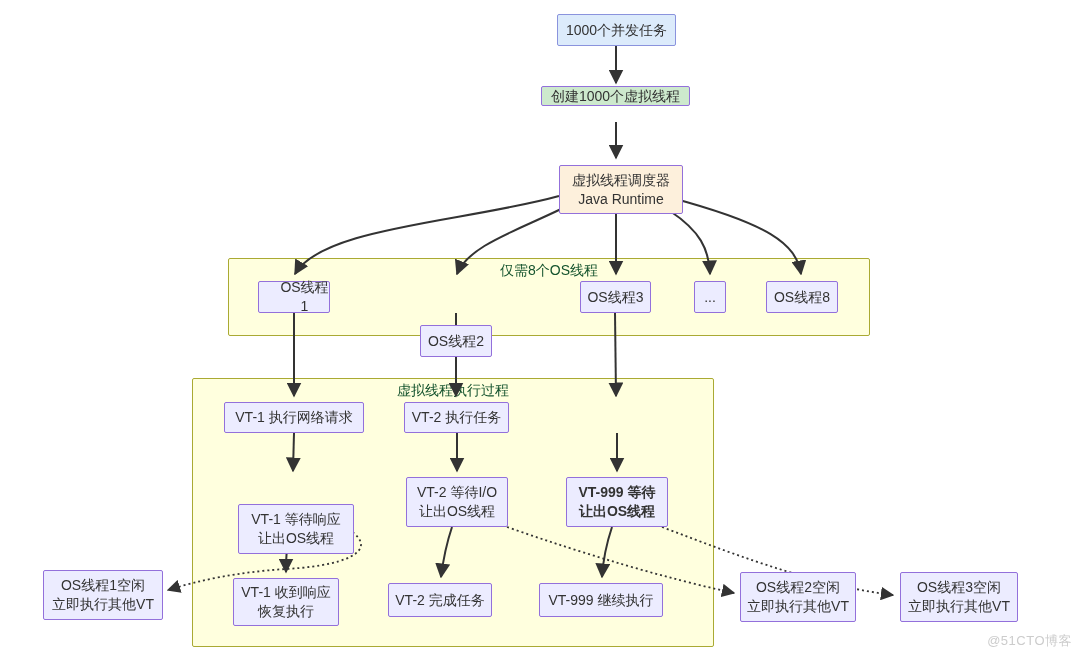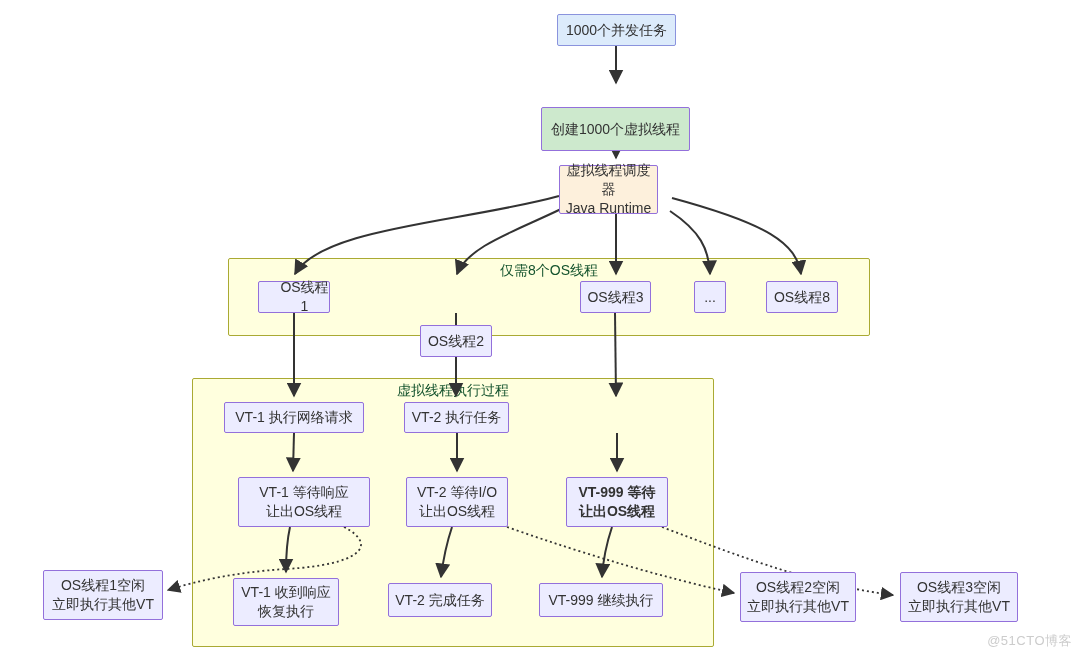--- a/index.html
+++ b/index.html
@@ -82,34 +82,34 @@
       <path d="M612,527 C606,545 603,561 602,577" marker-end="url(#arrow)"></path>
     </g>
     <g stroke="#333333" stroke-width="1.8" fill="none" stroke-dasharray="2 3">
       <path d="M344,527 C380,546 358,565 286,569 C238,572 200,580 168,590" marker-end="url(#arrow)"></path>
       <path d="M507,527 C590,556 665,578 734,593" marker-end="url(#arrow)"></path>
       <path d="M662,527 C748,560 820,586 893,595" marker-end="url(#arrow)"></path>
     </g>
   </svg>
 
   <div class="node blue" style="left:557px;top:14px;width:119px;height:32px;">1000个并发任务</div>
-  <div class="node green" style="left:541px;top:107px;width:149px;height:44px;">创建1000个虚拟线程</div>
-  <div class="node cream" style="left:559px;top:165px;width:99px;height:49px;">虚拟线程调度器
+  <div class="node green" style="left:541px;top:86px;width:149px;height:20px;">创建1000个虚拟线程</div>
+  <div class="node cream" style="left:559px;top:165px;width:124px;height:49px;">虚拟线程调度器
 Java Runtime</div>
 
   <div class="node" style="left:258px;top:281px;width:72px;height:32px;padding-left:21px;">OS线程1</div>
   <div class="node" style="left:420px;top:281px;width:72px;height:32px;margin-top:44px;">OS线程2</div>
   <div class="node" style="left:580px;top:281px;width:71px;height:32px;">OS线程3</div>
   <div class="node" style="left:694px;top:281px;width:32px;height:32px;">...</div>
   <div class="node" style="left:766px;top:281px;width:72px;height:32px;">OS线程8</div>
 
   <div class="node" style="left:224px;top:402px;width:140px;height:31px;">VT-1 执行网络请求</div>
   <div class="node" style="left:404px;top:402px;width:105px;height:31px;">VT-2 执行任务</div>
 
-  <div class="node" style="left:238px;top:477px;width:132px;height:50px;">VT-1 等待响应
+  <div class="node" style="left:238px;top:504px;width:116px;height:50px;">VT-1 等待响应
 让出OS线程</div>
   <div class="node" style="left:406px;top:477px;width:102px;height:50px;">VT-2 等待I/O
 让出OS线程</div>
   <div class="node" style="left:566px;top:477px;width:102px;height:50px;font-weight:bold;">VT-999 等待
 让出OS线程</div>
 
   <div class="node" style="left:233px;top:578px;width:106px;height:48px;">VT-1 收到响应
 恢复执行</div>
   <div class="node" style="left:388px;top:583px;width:104px;height:34px;">VT-2 完成任务</div>
   <div class="node" style="left:539px;top:583px;width:124px;height:34px;">VT-999 继续执行</div>

